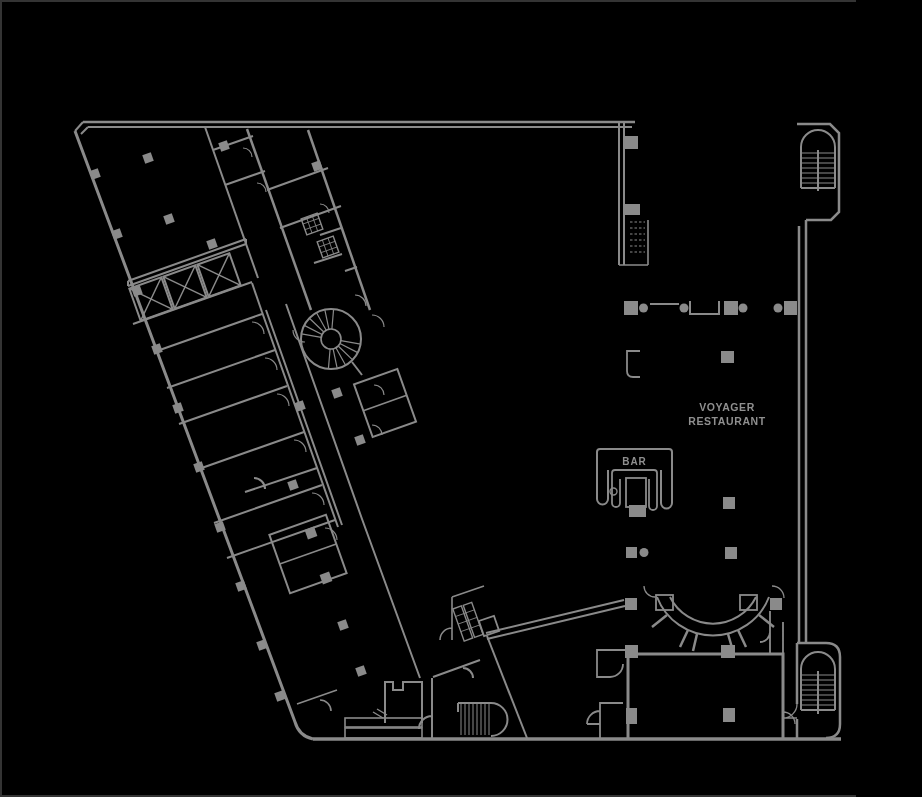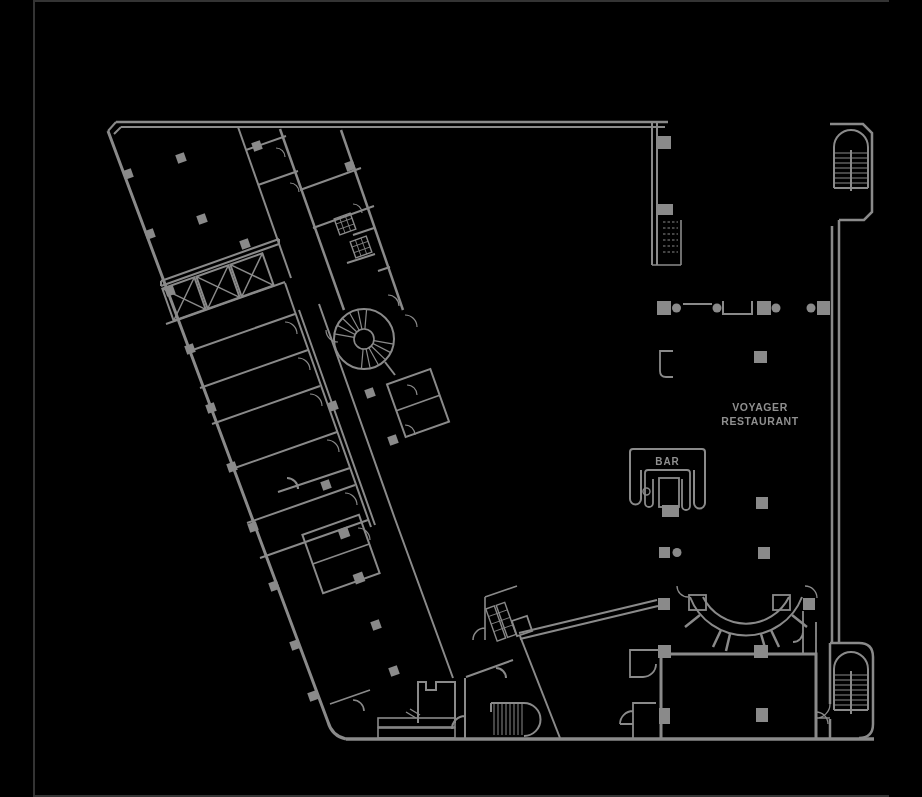--- a/index.html
+++ b/index.html
@@ -1,16 +1,16 @@
 <!DOCTYPE html>
 <html><head>
 <meta charset="utf-8">
 <style>
   html,body{margin:0;padding:0;background:#000;}
-  .stage{position:relative;width:856px;height:797px;overflow:hidden;background:#000;padding-left:33px;}
+  .stage{position:relative;width:856px;height:797px;overflow:hidden;background:#000;}
   svg{display:block;}
   text{font-family:"Liberation Sans","DejaVu Sans",sans-serif;font-weight:bold;}
   .lbl-big{font-size:10.5px;letter-spacing:0.6px;}
   .lbl-bar{font-size:10px;letter-spacing:1px;}
 </style>
 </head>
 <body>
 
 <div class="stage">
 <svg width="922" height="797" viewBox="0 0 922 797">

